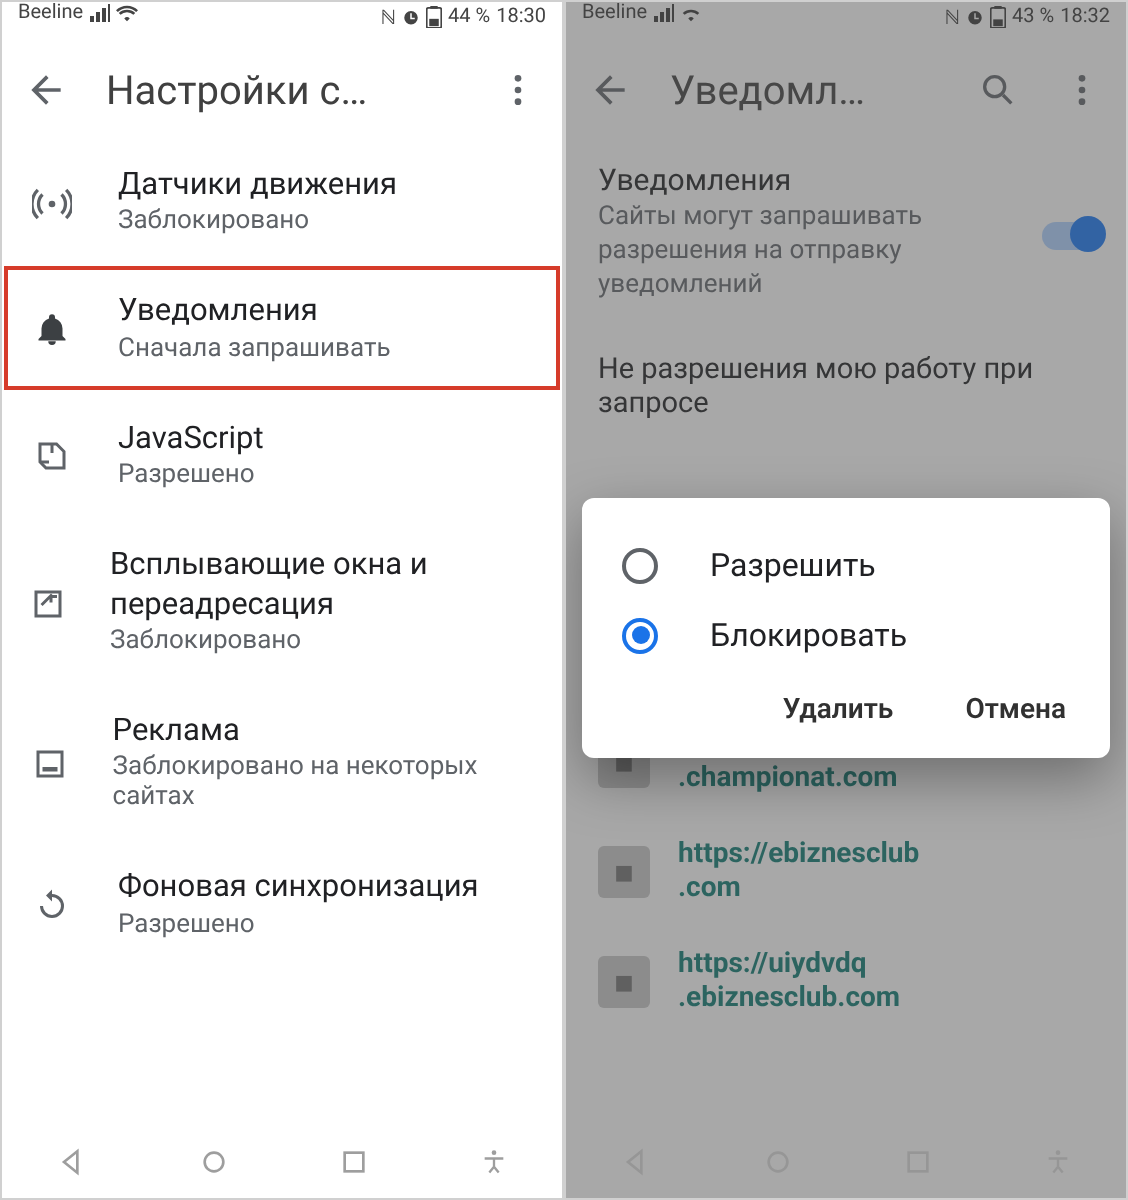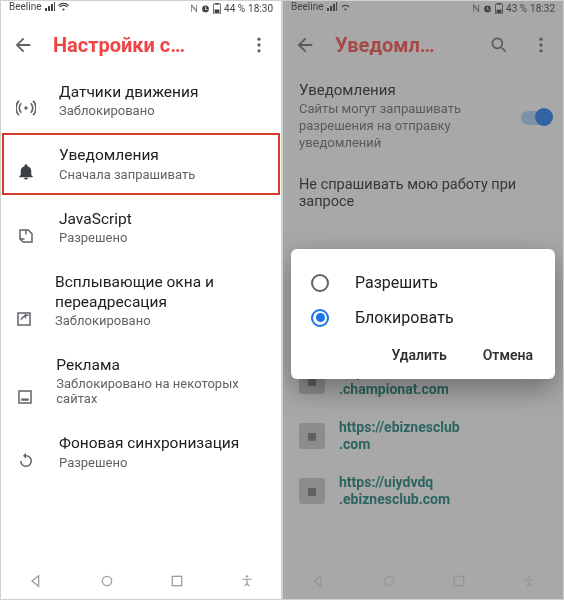--- a/index.html
+++ b/index.html
@@ -38,34 +38,34 @@
   
   .appbar {
     height: 48px;
     display: flex;
     align-items: center;
     padding: 0 10px;
     gap: 18px;
   }
   .appbar .title {
     font-size: 20px;
-    font-weight: 700;
-    color: #ef4444;
+    font-weight: 400;
+    color: #404040;
     flex: 1;
     white-space: nowrap;
     overflow: hidden;
     text-overflow: ellipsis;
   }
   .icon-btn { width: 24px; height: 24px; display:flex; align-items:center; justify-content:center; color:#5f6368; }
 
   
   .list { flex: 1; overflow: hidden; }
   .row {
     display: flex;
-    align-items: flex-end;
+    align-items: center;
     padding: 14px 26px 14px 14px;
     gap: 22px;
   }
   .row .ico { width: 22px; display:flex; justify-content:center; padding-top:2px; color:#5f6368; }
   .row .txt .primary { font-size: 15.5px; color:#202124; line-height:1.25; }
   .row .txt .secondary { font-size: 13px; color:#5f6368; margin-top:1px; }
   .row.highlight { outline: 2.5px solid #d63b2a; outline-offset:-3px; }
 
   
   .navbar {
@@ -359,21 +359,21 @@
           </svg>
       </div>
     </div>
 
     <div class="right-desc">
       <div class="h">Уведомления</div>
       <div class="b">Сайты могут запрашивать разрешения на отправку уведомлений</div>
     </div>
     <div class="toggle"></div>
 
-    <div class="sub-h">Не спрашивать мою работу при запросе</div>
+    <div class="sub-h">Не разрешения мою работу при запросе</div>
 
     <div style="height:140px"></div>
 
     <div class="site-row">
       <div class="favico">◼</div>
       <div class="url">https://www<br>.championat.com</div>
     </div>
     <div class="site-row">
       <div class="favico">◼</div>
       <div class="url">https://ebiznesclub<br>.com</div>

